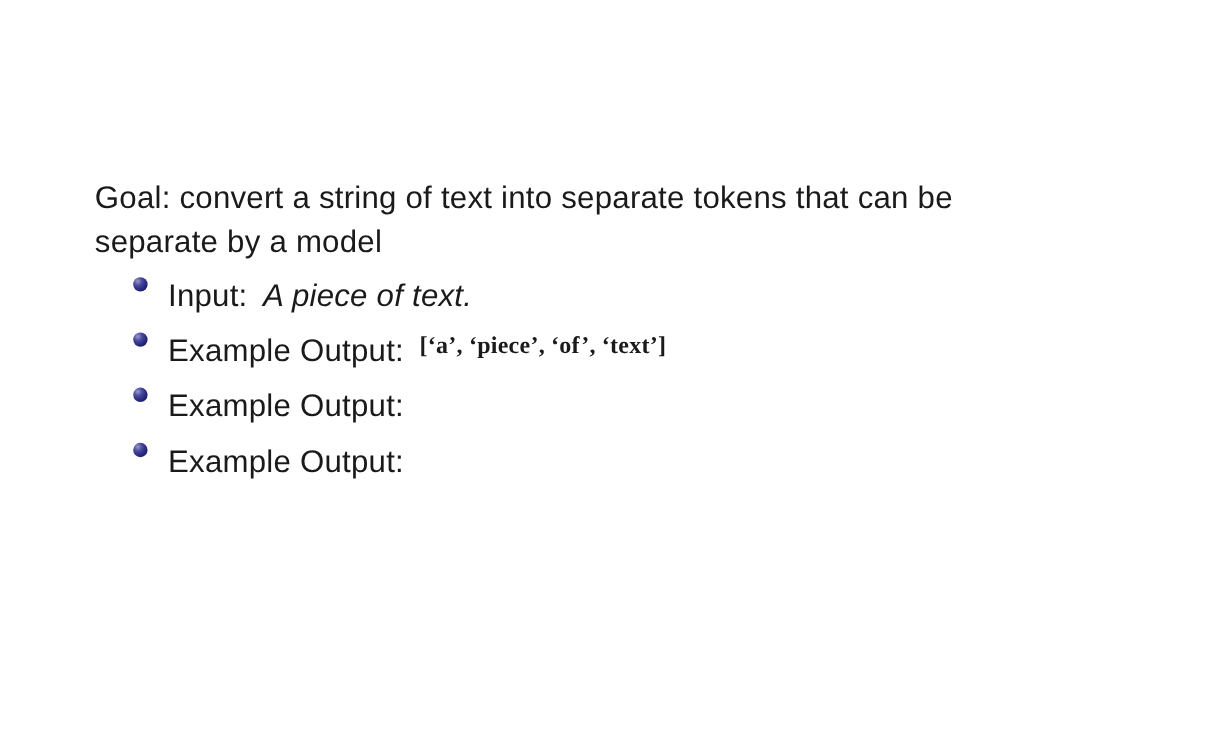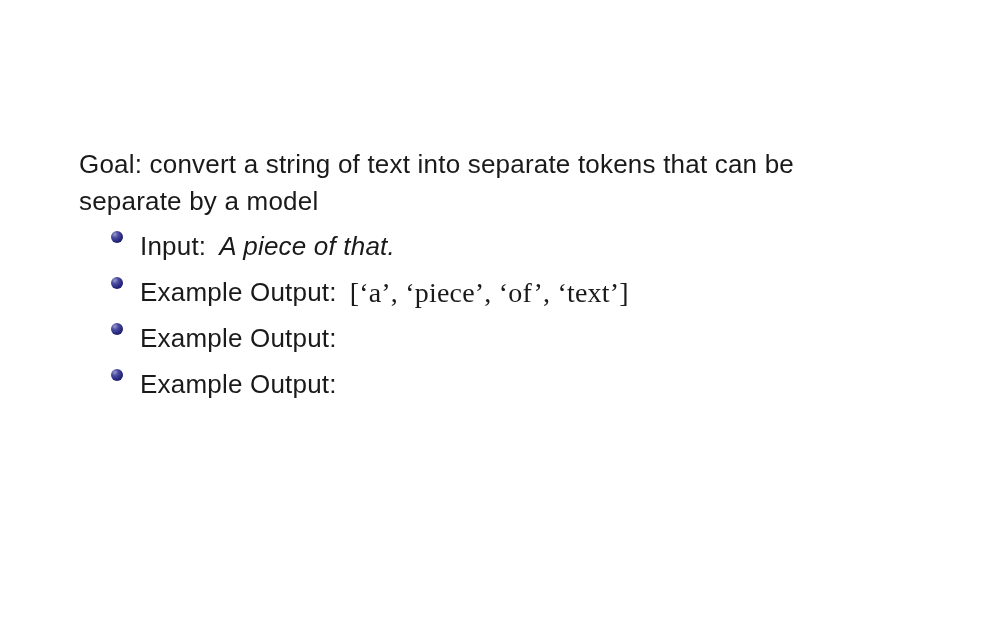--- a/index.html
+++ b/index.html
@@ -66,40 +66,41 @@
   .content-italic-sans {
     font-family: "Liberation Sans", sans-serif;
     font-style: italic;
     font-size: 26px;
     letter-spacing: 0.2px;
   }
 
   .content-serif {
     font-family: "Liberation Serif", serif;
     font-style: normal;
-    font-size: 28px;
+    font-size: 20px;
     letter-spacing: 0.2px;
+    font-weight: bold;
   }
 </style>
 </head>
 <body>
 
 <div class="slide">
 
   <div class="title">
     <div>Goal: convert a string of text into separate tokens that can be</div>
     <div>separate by a model</div>
   </div>
 
   <ul class="bullet-list">
 
     <li class="bullet-item">
       <span class="ball"></span>
       <span class="bullet-label">Input:</span>
-      <span class="bullet-content content-italic-sans">A piece of that.</span>
+      <span class="bullet-content content-italic-sans">A piece of text.</span>
     </li>
 
     <li class="bullet-item">
       <span class="ball"></span>
       <span class="bullet-label">Example Output:</span>
       <span class="bullet-content content-serif">[‘a’, ‘piece’, ‘of’, ‘text’]</span>
     </li>
 
     <li class="bullet-item">
       <span class="ball"></span>

